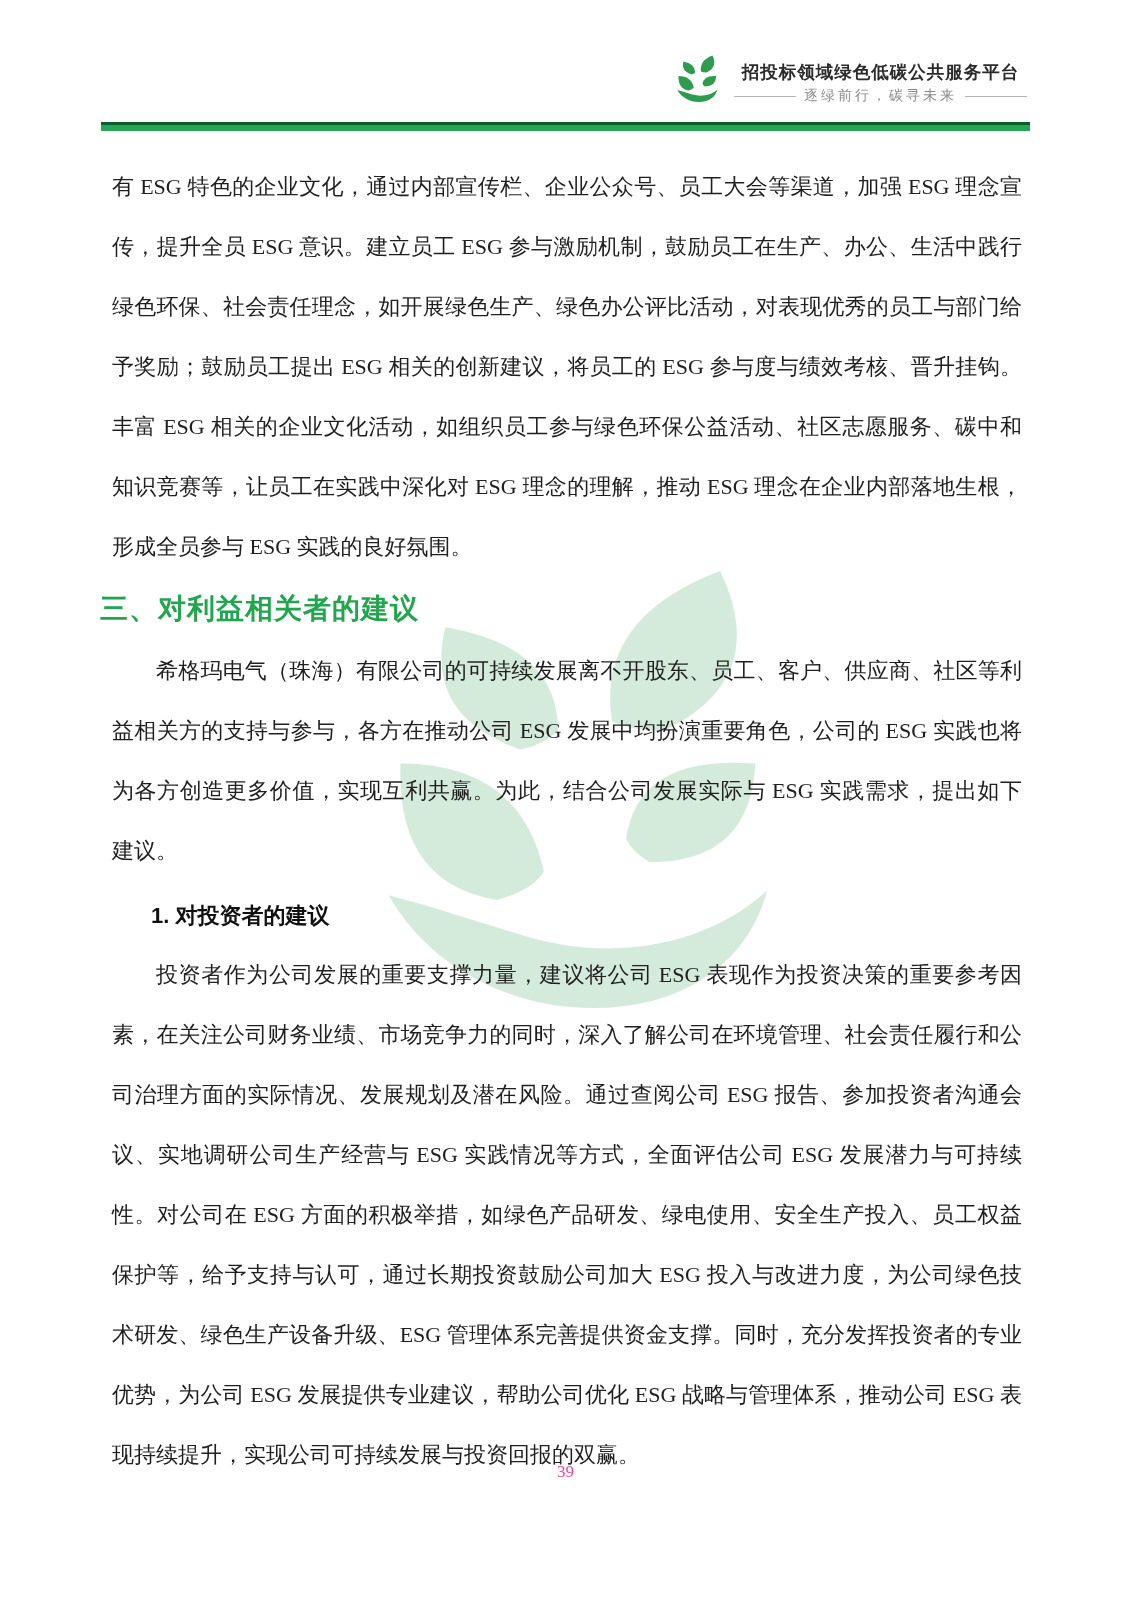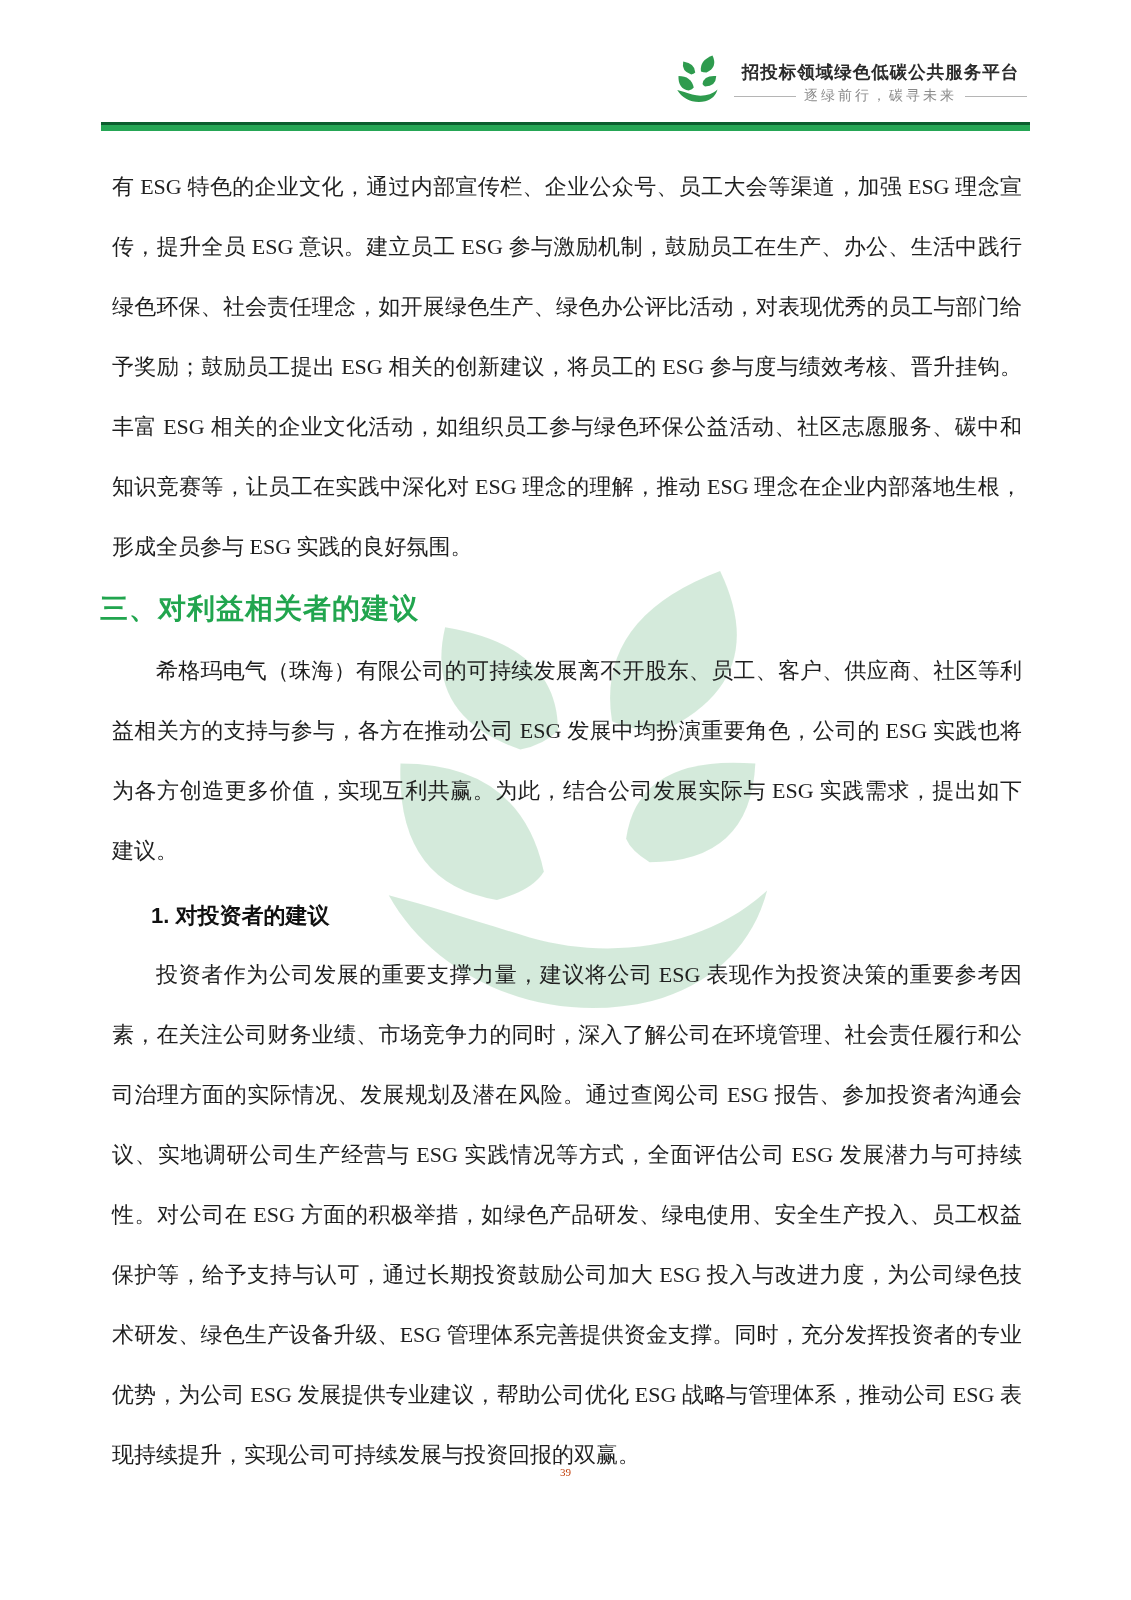--- a/index.html
+++ b/index.html
@@ -60,21 +60,21 @@
     font-family:"Liberation Sans","DejaVu Sans",sans-serif;
     font-weight:bold;font-size:22px;color:#111111;
   }
   
   .footer{
     position:absolute;top:1462px;left:0;right:0;
     text-align:center;z-index:1;
   }
   .page-number{
     font-family:"Liberation Serif","DejaVu Serif",serif;
-    font-size:11px;color:#c2410c;
+    font-size:17px;color:#ec4899;
   }
 </style>
 </head>
 <body>
 
 <div class="page">
 
   <header class="header">
     <div class="brand">
       <span class="logo">

